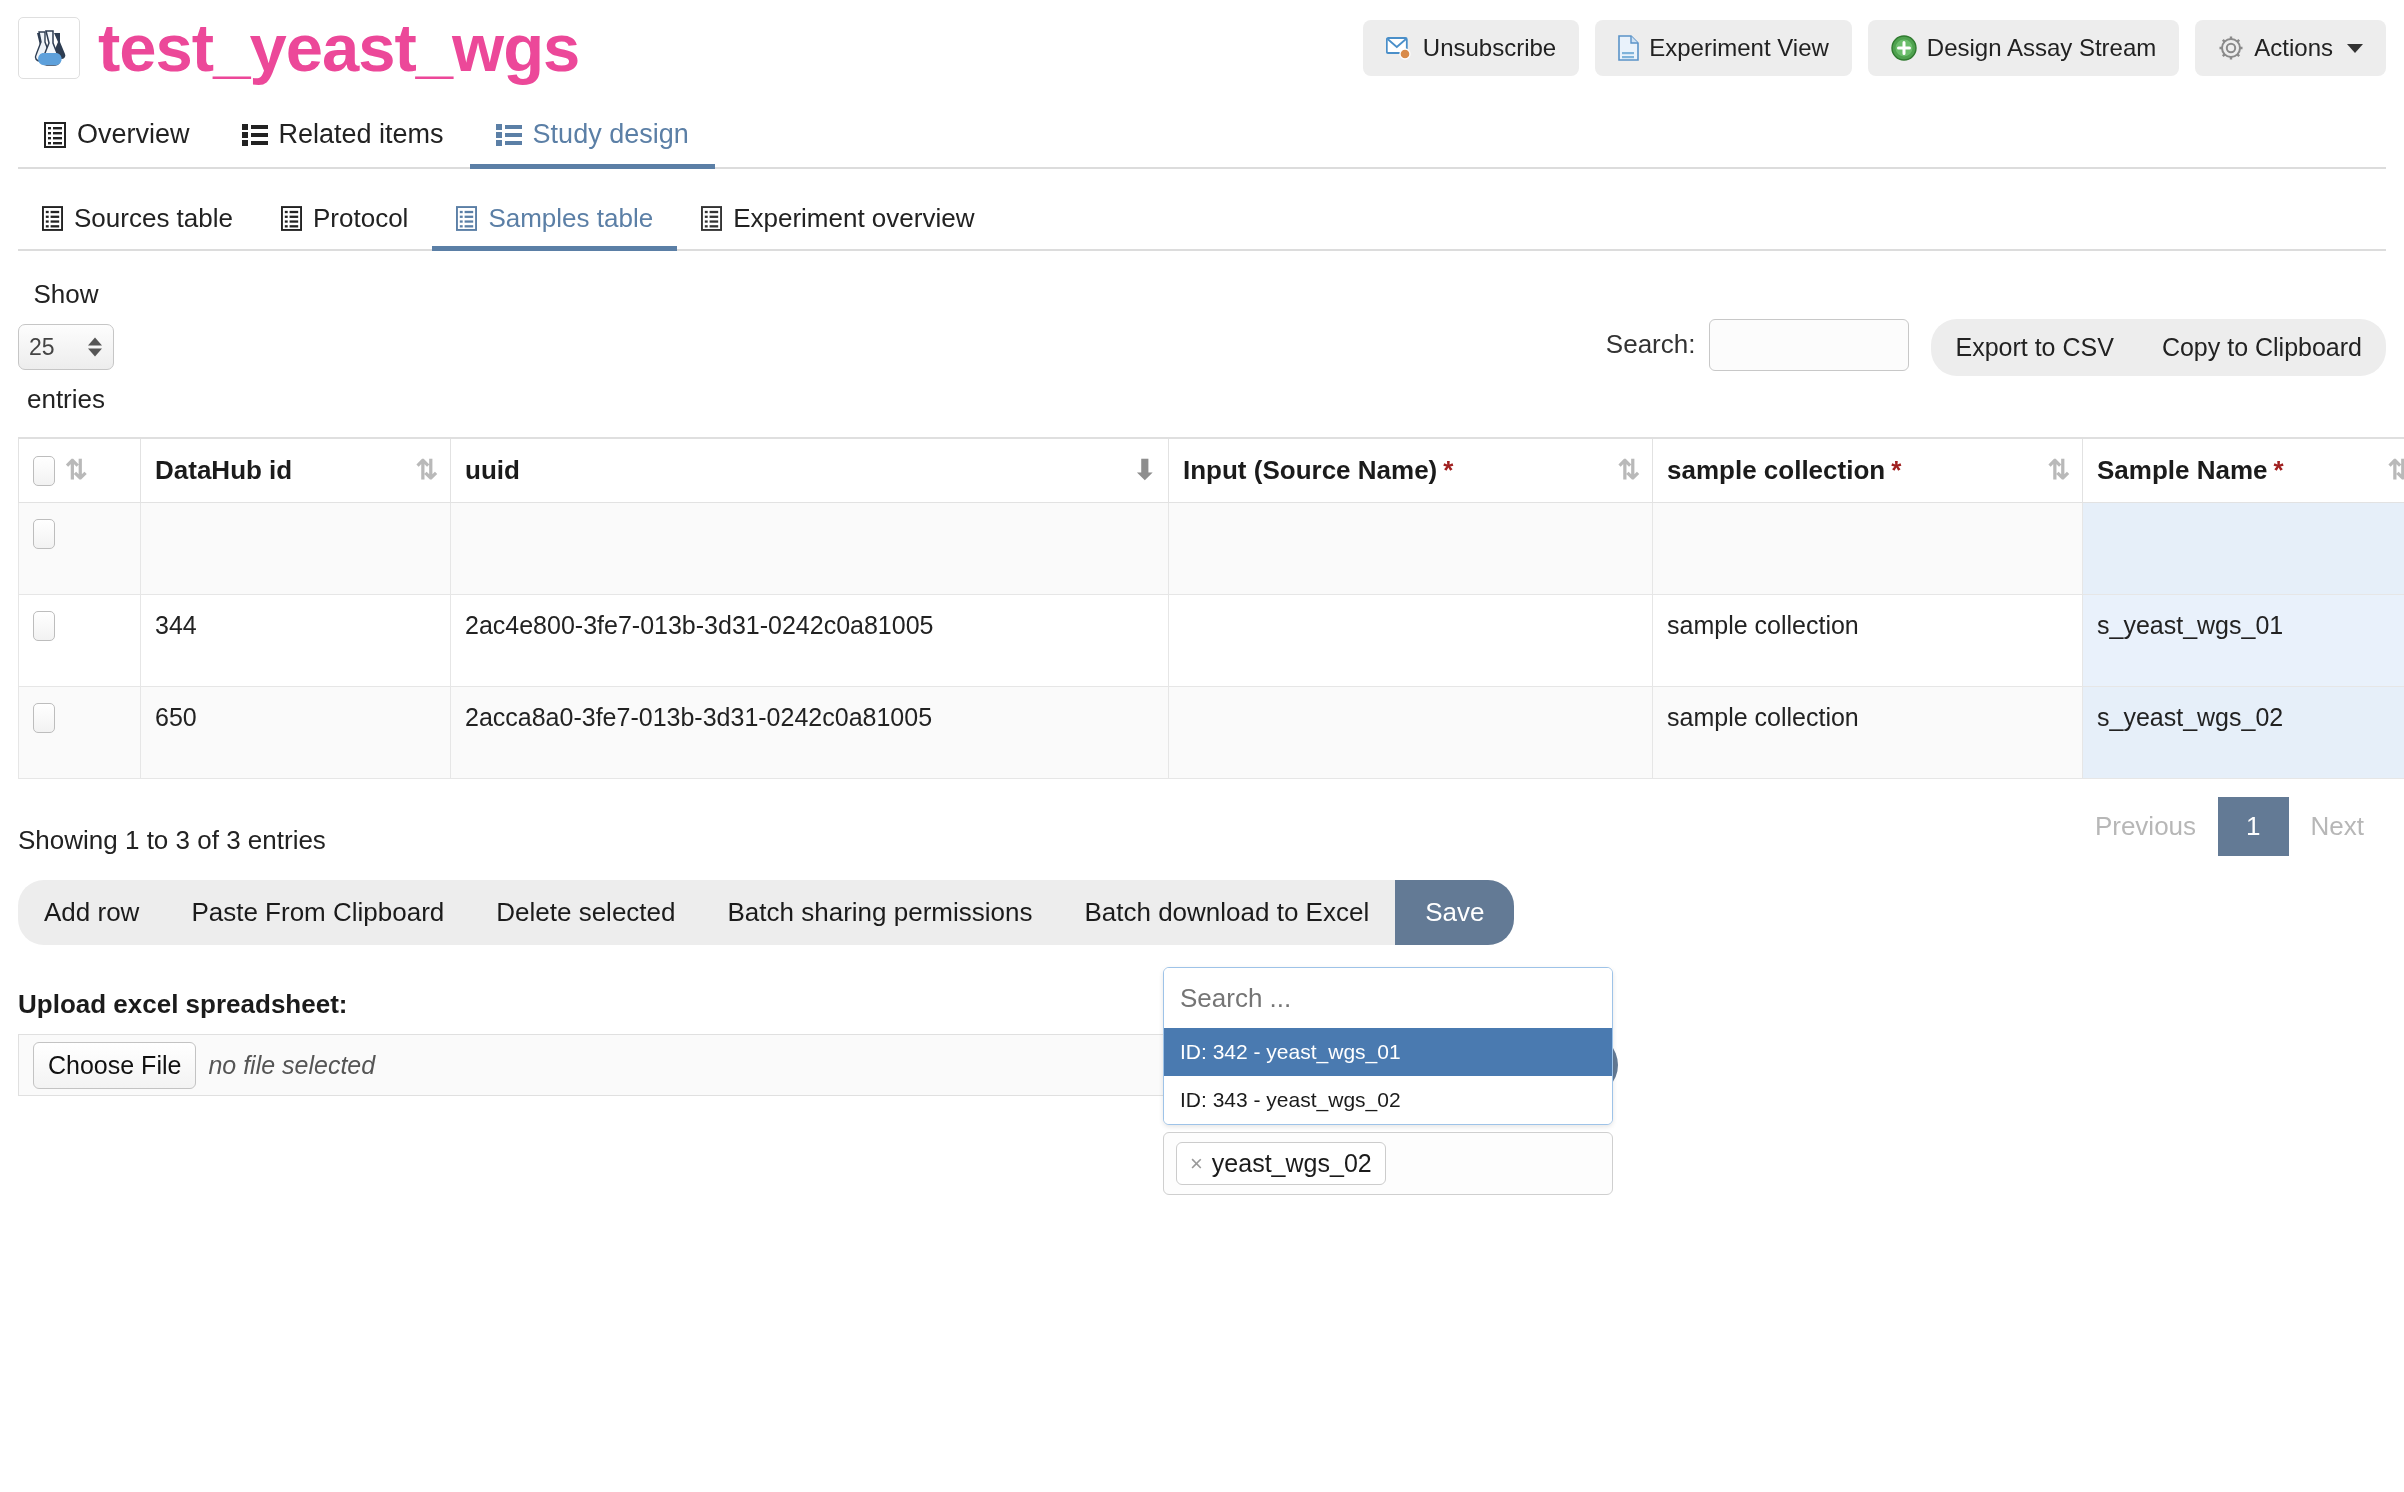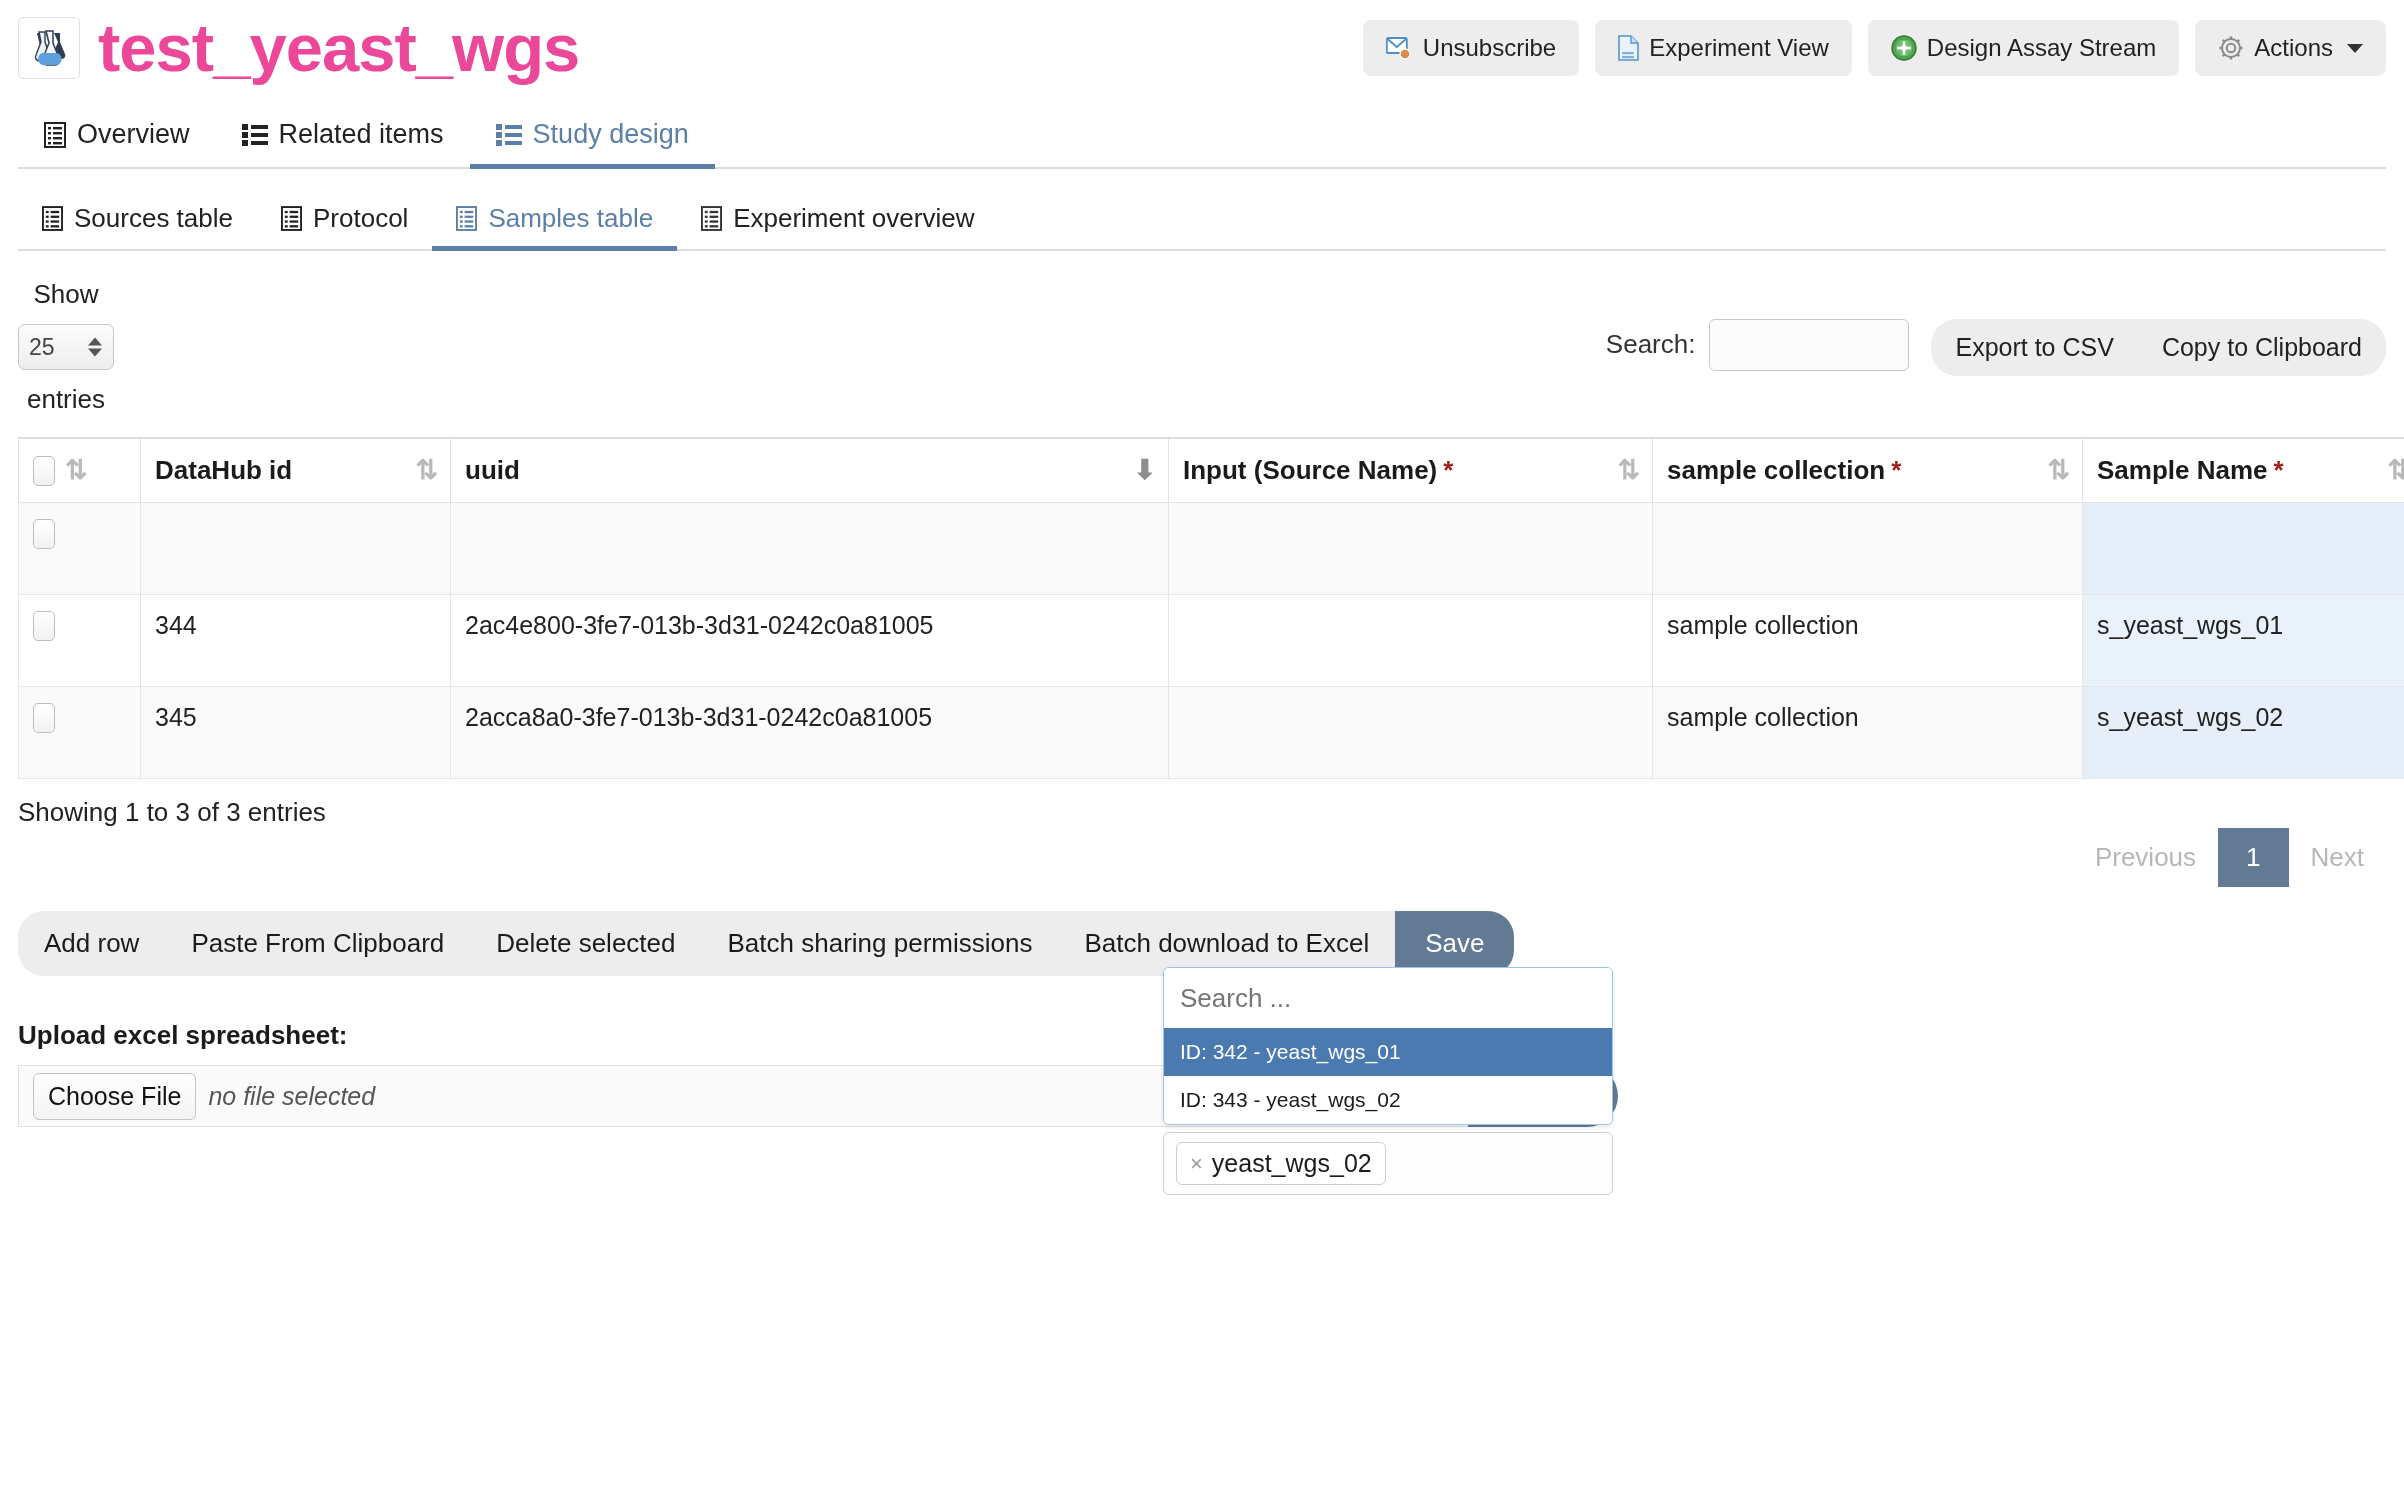--- a/index.html
+++ b/index.html
@@ -125,21 +125,21 @@
     padding: 9px 12px; min-height: 58px; display:flex; align-items:center;
   }
   .tag {
     display:inline-flex; align-items:center; gap:9px;
     border:1px solid #cccccc; border-radius:6px; background:#fff;
     padding: 6px 13px; font-size: 25px; color:#1b1b1b;
   }
   .tag .x { color:#9a9a9a; font-size:22px; cursor:pointer; }
 
   
-  .tfoot { display:flex; align-items:flex-start; margin-top: 18px; flex-direction: column; }
+  .tfoot { display:flex; align-items:flex-end; margin-top: 18px; }
   .tfoot-info { font-size:26px; color:#222; }
   .pager { margin-left:auto; display:flex; align-items:stretch; }
   .pg { padding: 14px 22px; font-size:26px; color:#b7b7b7; cursor:default; }
   .pg.num { background:#637a95; color:#fff; padding: 14px 28px; cursor:pointer; }
 
   
   .actions-bar { margin-top: 24px; display:flex; background:#ededed; border-radius:26px; width: max-content; overflow:hidden; }
   .act { padding: 17px 26px; font-size: 26px; color:#1b1b1b; cursor:pointer; white-space:nowrap; }
   .act.save { background:#637a95; color:#fff; padding: 17px 30px; }
 
@@ -458,21 +458,21 @@
         <tr class="r-even">
           <td><span class="cbx"></span></td>
           <td>344</td>
           <td>2ac4e800-3fe7-013b-3d31-0242c0a81005</td>
           <td></td>
           <td>sample collection</td>
           <td class="col-sample">s_yeast_wgs_01</td>
         </tr>
         <tr class="r-odd">
           <td><span class="cbx"></span></td>
-          <td>345</td>
+          <td>650</td>
           <td>2acca8a0-3fe7-013b-3d31-0242c0a81005</td>
           <td></td>
           <td>sample collection</td>
           <td class="col-sample">s_yeast_wgs_02</td>
         </tr>
       </tbody>
     </table>
 
     <div class="dd-host">
       <div class="dd-panel">

